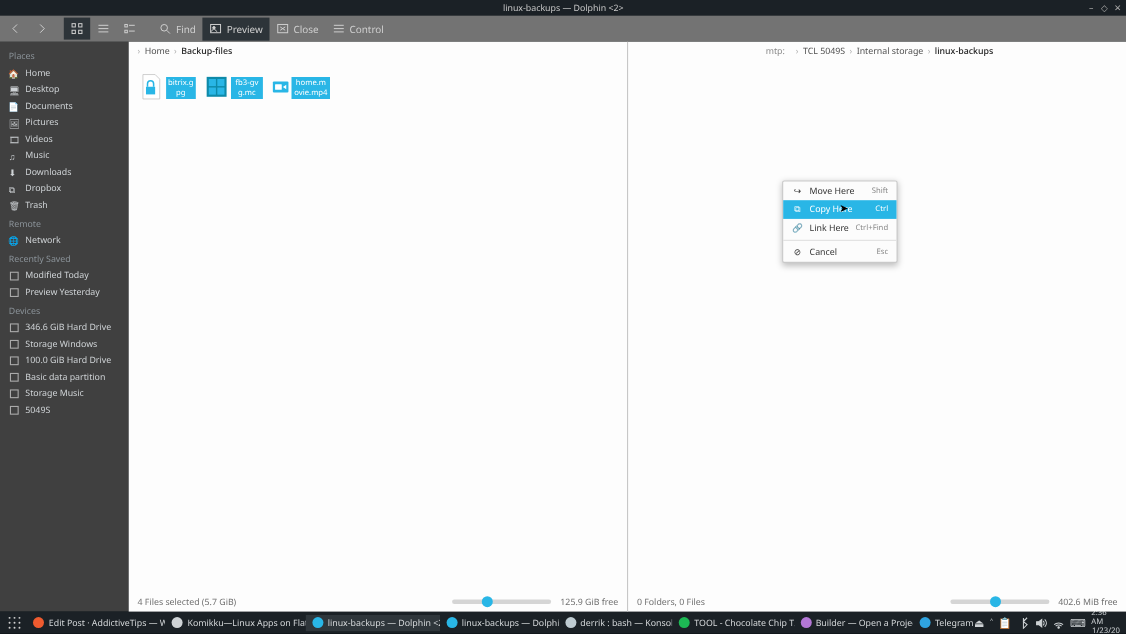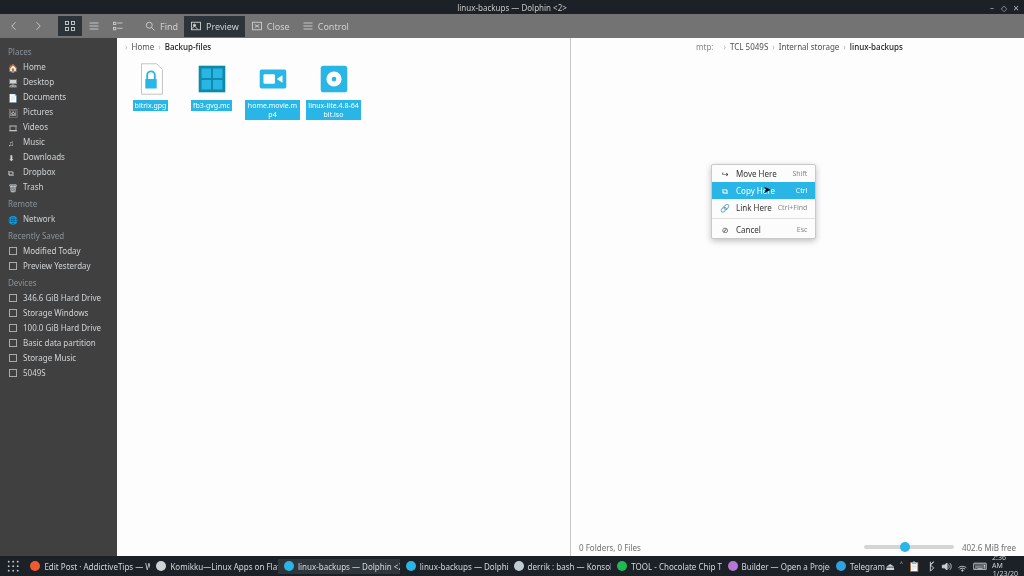--- a/index.html
+++ b/index.html
@@ -30,21 +30,21 @@
   .pane { flex: 1; background: #fdfdfd; display: flex; flex-direction: column; min-width: 0; position: relative; }
   .pane + .pane { border-left: 1px solid #c7c7c7; }
 
   .bcrumb { height: 16px; display: flex; align-items: center; gap: 2px; padding: 0 6px; font-size: 8px; color: #7a7a7a; }
   .bcrumb .chev { color: #b0b0b0; padding: 0 2px; }
   .bcrumb .seg { color: #505050; }
   .bcrumb .seg.cur { color: #222; font-weight: 500; }
   .bcrumb .pfx { color: #888; margin-right: 6px; }
 
   .files { flex: 1; padding: 6px; display: flex; gap: 6px; align-items: flex-start; flex-wrap: wrap; }
-  .fitem { width: 55px; display: flex; flex-direction: column; align-items: center; }
+  .fitem { width: 55px; display: flex; align-items: center; }
   .ficon { width: 38px; height: 38px; display: flex; align-items: center; justify-content: center; }
   .flabel { margin-top: 2px; font-size: 7px; line-height: 9px; text-align: center; color: #222; padding: 1px 2px; word-break: break-all; max-width: 100%; }
   .fitem.sel .flabel { background: #29b6e6; color: #fff; }
 
   .status { height: 18px; display: flex; align-items: center; padding: 0 8px; font-size: 8px; color: #707070; gap: 8px; }
   .status .spacer { flex: 1; }
   .status .slider { width: 90px; height: 4px; background: #d5d5d5; border-radius: 2px; position: relative; }
   .status .slider .knob { position: absolute; top: -3px; width: 10px; height: 10px; background: #29b6e6; border-radius: 50%; }
 
   
@@ -268,30 +268,28 @@
         <div class="fitem sel">
           <div class="ficon">
             <svg viewBox="0 0 40 40">
                 <rect x="6" y="10" width="28" height="20" rx="2" fill="#29b6e6"></rect>
                 <rect x="10" y="15" width="12" height="10" rx="1" fill="#fff"></rect>
                 <path d="M24 20l6-4v8z" fill="#fff"></path>
               </svg>
           </div>
           <div class="flabel">home.movie.mp4</div>
         </div>
-        <div class="fitem sel">
-          <div class="ficon">
-            <svg viewBox="0 0 40 40">
-                <rect x="6" y="6" width="28" height="28" rx="3" fill="#29b6e6"></rect>
-                <circle cx="20" cy="20" r="8" fill="#fff"></circle>
-                <circle cx="20" cy="20" r="2.5" fill="#29b6e6"></circle>
-              </svg>
-          </div>
-          <div class="flabel">linux-lite.4.8-64bit.iso</div>
-        </div>
+      </div>
+      <div class="status">
+        <span>4 Files selected (5.7 GiB)</span>
+        <span class="spacer"></span>
+        <div class="slider">
+            <div class="knob" style="left:30%"></div>
+          </div>
+        <span>125.9 GiB free</span>
       </div>
     </div>
 
     <div class="pane">
       <div class="bcrumb" style="justify-content:center; padding-left:10px">
         <span class="pfx">mtp:</span>
         <span class="chev">›</span>
         <span class="seg">TCL 5049S</span>
         <span class="chev">›</span>
         <span class="seg">Internal storage</span>

